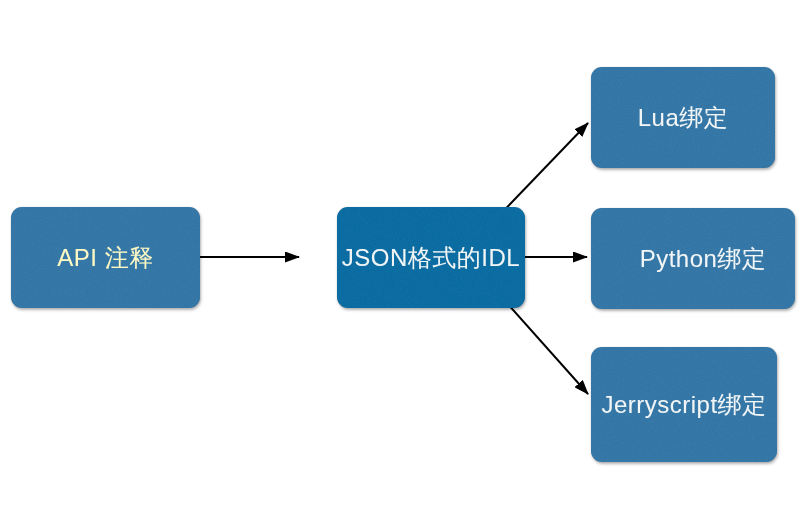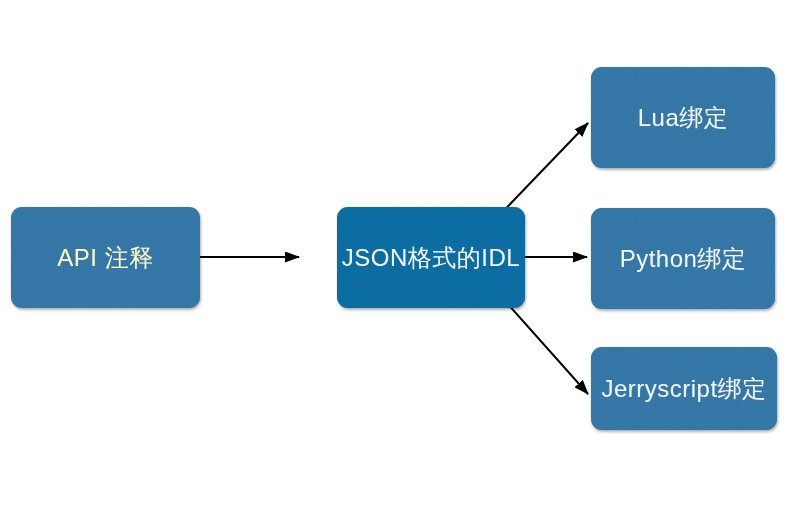--- a/index.html
+++ b/index.html
@@ -81,25 +81,25 @@
         <rect width="100%" height="100%" filter="url(#grain)"></rect>
       </svg>
       <span class="node-label" style="color: rgb(242, 245, 246);">JSON格式的IDL</span>
     </div>
     <div class="node" style="left: 591px; top: 67px; width: 184px; height: 101px; background: rgb(46, 116, 166);">
       <svg class="node-texture">
         <rect width="100%" height="100%" filter="url(#grain)"></rect>
       </svg>
       <span class="node-label" style="color: rgb(242, 245, 246);">Lua绑定</span>
     </div>
-    <div class="node" style="left: 591px; top: 208px; width: 184px; height: 101px; background: rgb(46, 116, 166);">
+    <div class="node" style="left: 591px; top: 208px; width: 184px; height: 101px; background: rgb(46, 116, 166); padding-left: 20px;">
       <svg class="node-texture">
         <rect width="100%" height="100%" filter="url(#grain)"></rect>
       </svg>
       <span class="node-label" style="color: rgb(242, 245, 246);">Python绑定</span>
     </div>
-    <div class="node" style="left: 591px; top: 347px; width: 186px; height: 83px; background: rgb(46, 116, 166);">
+    <div class="node" style="left: 591px; top: 347px; width: 186px; height: 115px; background: rgb(46, 116, 166);">
       <svg class="node-texture">
         <rect width="100%" height="100%" filter="url(#grain)"></rect>
       </svg>
       <span class="node-label" style="color: rgb(242, 245, 246);">Jerryscript绑定</span>
     </div>
   </div>
 
 </body></html>

